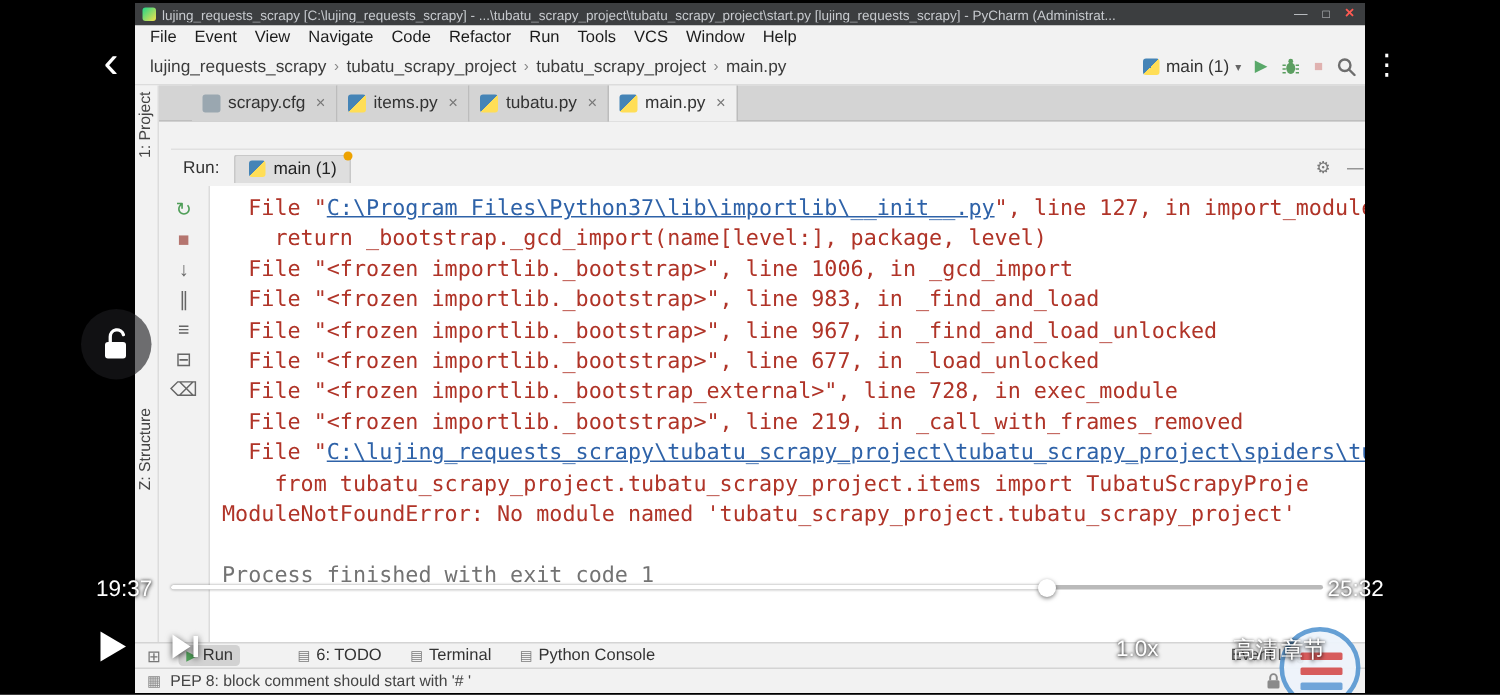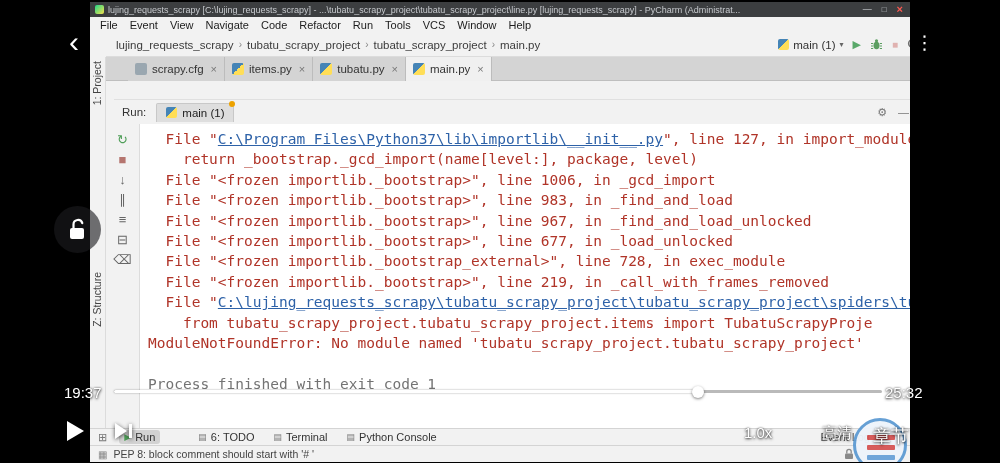--- a/index.html
+++ b/index.html
@@ -13,21 +13,21 @@
   .applogo{width:9px;height:9px;border-radius:2px;background:linear-gradient(135deg,#21d789,#f7e14c);flex:none}
   .tbar-title{color:#c7cace;font-size:9px;white-space:nowrap;overflow:hidden;flex:1}
   .winbtns{display:flex;gap:10px;align-items:center;flex:none;padding-right:2px}
   .wb{color:#c7cace;font-size:9px;line-height:15px}
   .wb.max{font-size:8px}
   .wb.close{color:#ff5a52;font-size:11px;font-weight:bold}
 
   .menu-bar{position:absolute;left:0;top:15px;width:100%;height:15px;background:#f2f2f2;display:flex;align-items:center;padding-left:4px;font-size:11px;color:#1c1c1c}
   .menu-item{padding:0 6px;white-space:nowrap}
 
-  .toolbar{position:absolute;left:16px;top:30px;width:100%;height:25px;background:#f2f2f2;border-bottom:1px solid #dcdcdc}
+  .toolbar{position:absolute;left:0;top:30px;width:100%;height:25px;background:#f2f2f2;border-bottom:1px solid #dcdcdc}
   .crumbs{position:absolute;left:10px;top:0;height:25px;display:flex;align-items:center;gap:5px;font-size:11.5px;color:#3c3c3c;white-space:nowrap}
   .bc-sep{color:#888;font-size:10px}
   .tool-right{position:absolute;right:6px;top:0;height:25px;display:flex;align-items:center;gap:9px}
   .runcfg{display:flex;align-items:center;gap:4px;font-size:11.5px;color:#333}
   .ddarrow{font-size:8px;color:#666}
   .icon-btn{font-size:12px;line-height:1;color:#666;display:flex;align-items:center}
   .icon-btn.run{color:#59a869;font-size:11px}
   .icon-btn.stop{color:#c75450;opacity:.4;font-size:10px}
   .ficon{width:12px;height:12px;border-radius:2px;background:linear-gradient(135deg,#4584b6 50%,#ffde57 50%);display:inline-block;flex:none}
   .ficon.cfg{background:#9aa7b0}
@@ -89,32 +89,32 @@
   .tr{left:885px;top:384px}
   .progress{left:114px;top:390px;width:768px;height:3px;background:rgba(130,130,130,.55);border-radius:2px;text-shadow:none}
   .pfill{position:absolute;left:0;top:0;height:3px;background:#fff;border-radius:2px;box-shadow:0 0 2px rgba(0,0,0,.4)}
   .phandle{position:absolute;top:-4.5px;width:12px;height:12px;border-radius:50%;background:#fff;box-shadow:0 1px 3px rgba(0,0,0,.5);transform:translateX(-6px)}
   .playbtn{left:67px;top:421px;width:0;height:0;border-left:17px solid #fff;border-top:10px solid transparent;border-bottom:10px solid transparent;filter:drop-shadow(0 1px 2px rgba(0,0,0,.7))}
   .nextbtn{left:115px;top:423px;display:flex;align-items:center;filter:drop-shadow(0 1px 2px rgba(0,0,0,.7))}
   .nextbtn .tri{width:0;height:0;border-left:12px solid #fff;border-top:8px solid transparent;border-bottom:8px solid transparent}
   .nextbtn .bar{width:3px;height:14px;background:#fff;margin-left:2px}
   .speed{left:744px;top:424px;font-size:15px}
   .quality{left:822px;top:424px;font-size:15px}
-  .chapters{left:873px;top:424px;font-size:18px}
+  .chapters{left:854px;top:424px;font-size:15px}
 </style>
 </head>
 <body>
 
 <div class="stage">
 
   <div class="video">
 
     <div class="tbar">
       <span class="applogo"></span>
-      <span class="tbar-title">lujing_requests_scrapy [C:\lujing_requests_scrapy] - ...\tubatu_scrapy_project\tubatu_scrapy_project\line.py [lujing_requests_scrapy] - PyCharm (Administrat...</span>
+      <span class="tbar-title">lujing_requests_scrapy [C:\lujing_requests_scrapy] - ...\tubatu_scrapy_project\tubatu_scrapy_project\start.py [lujing_requests_scrapy] - PyCharm (Administrat...</span>
       <span class="winbtns">
         <span class="wb">—</span>
         <span class="wb max">□</span>
         <span class="wb close">×</span>
       </span>
     </div>
 
     <div class="menu-bar">
         <span class="menu-item">File</span>
         <span class="menu-item">Event</span>

